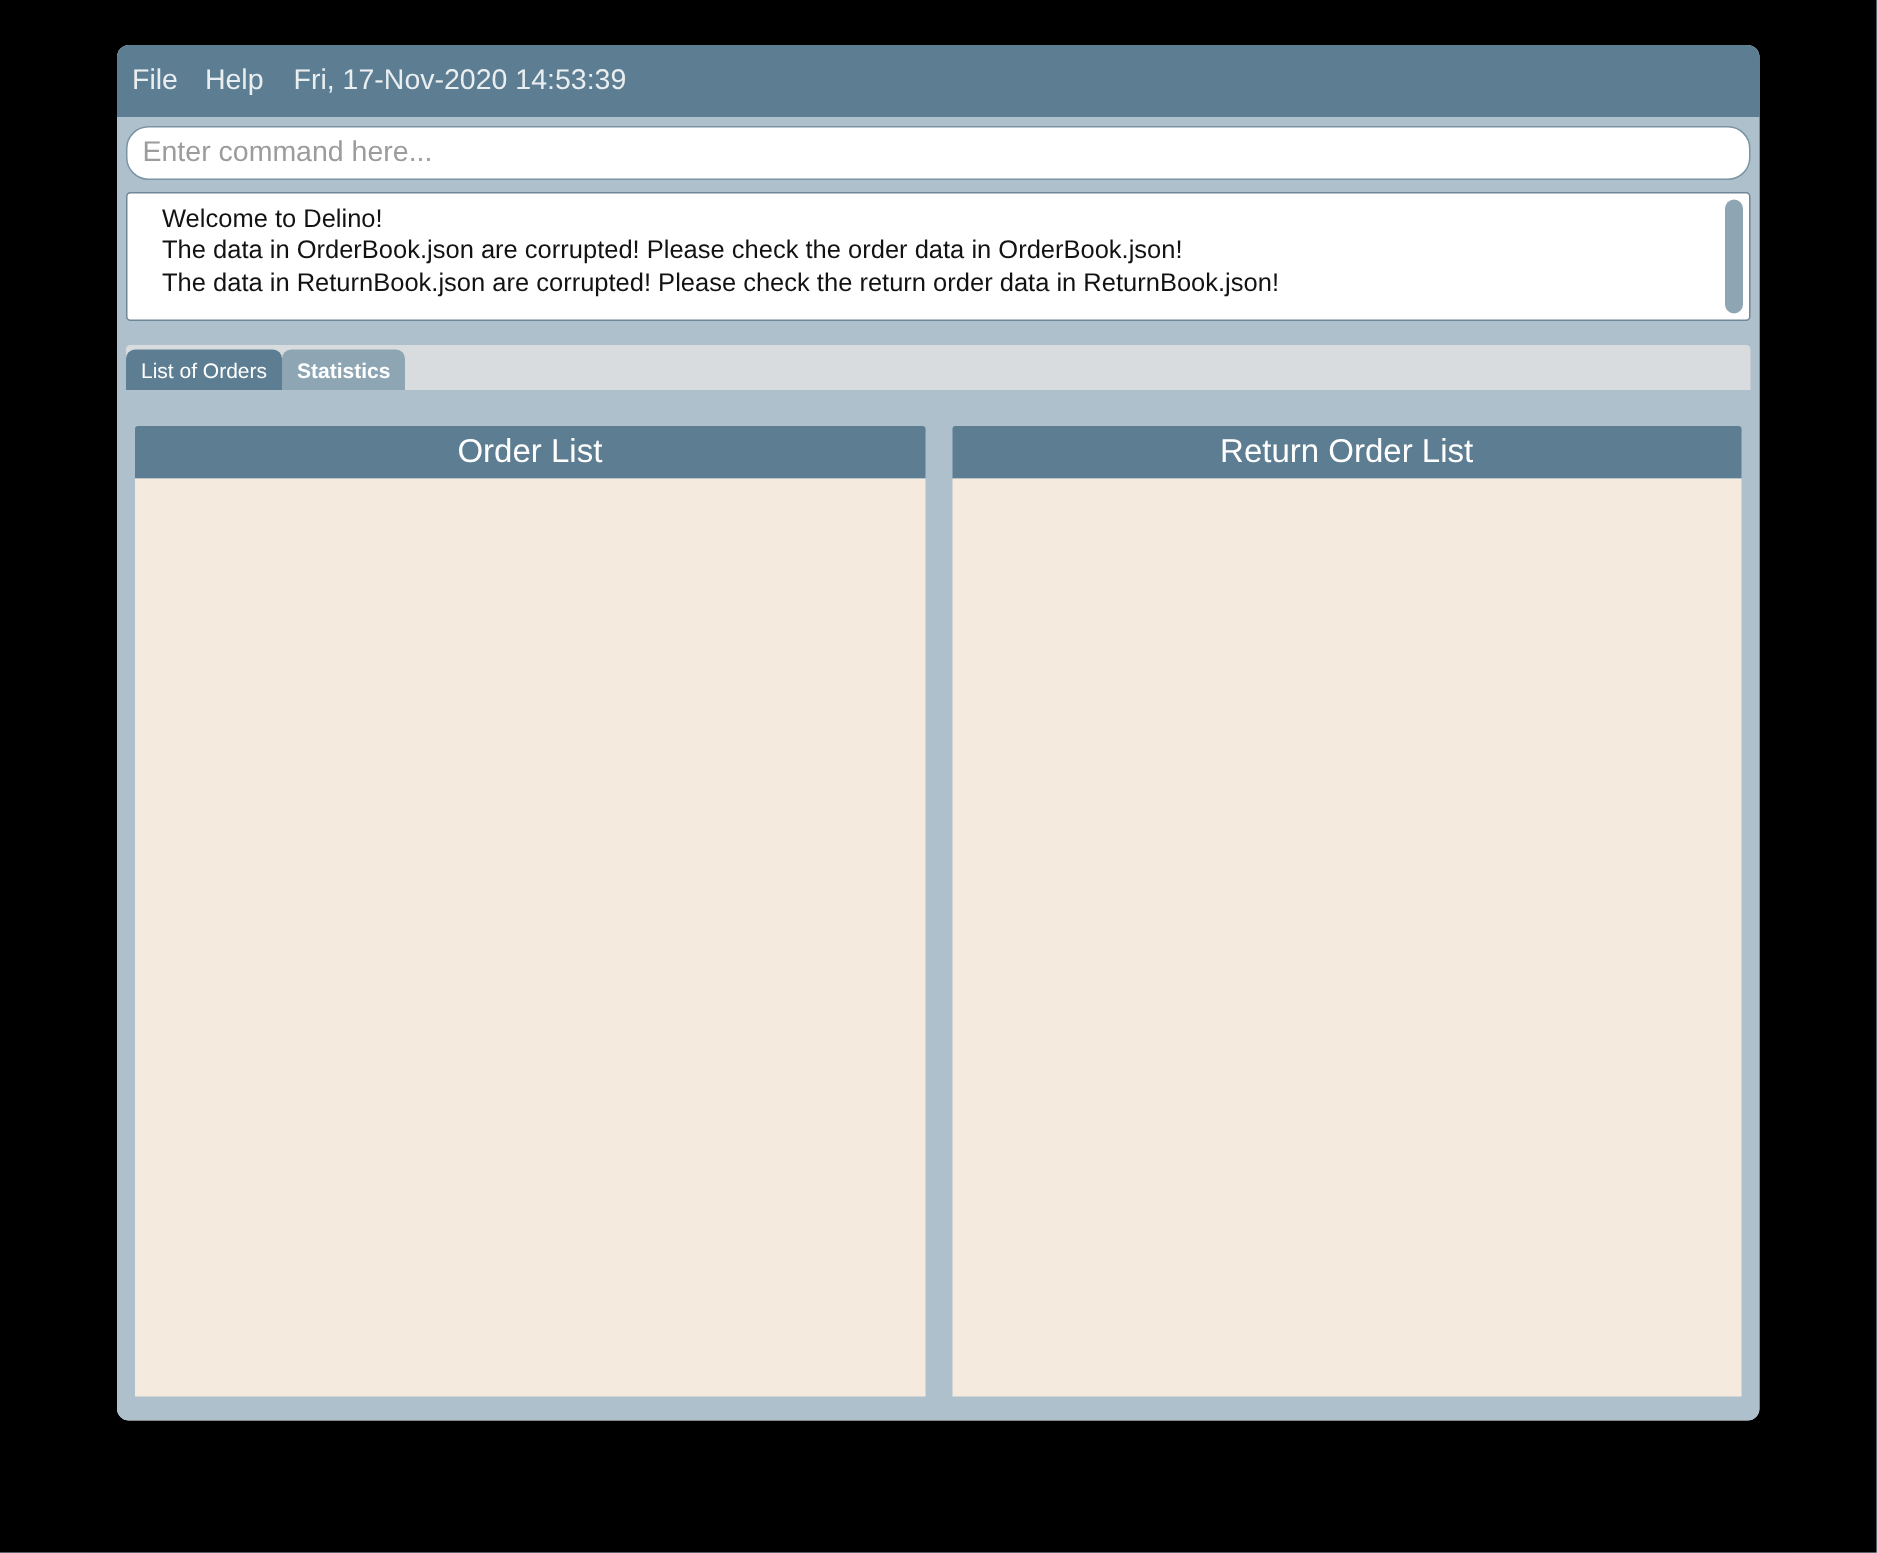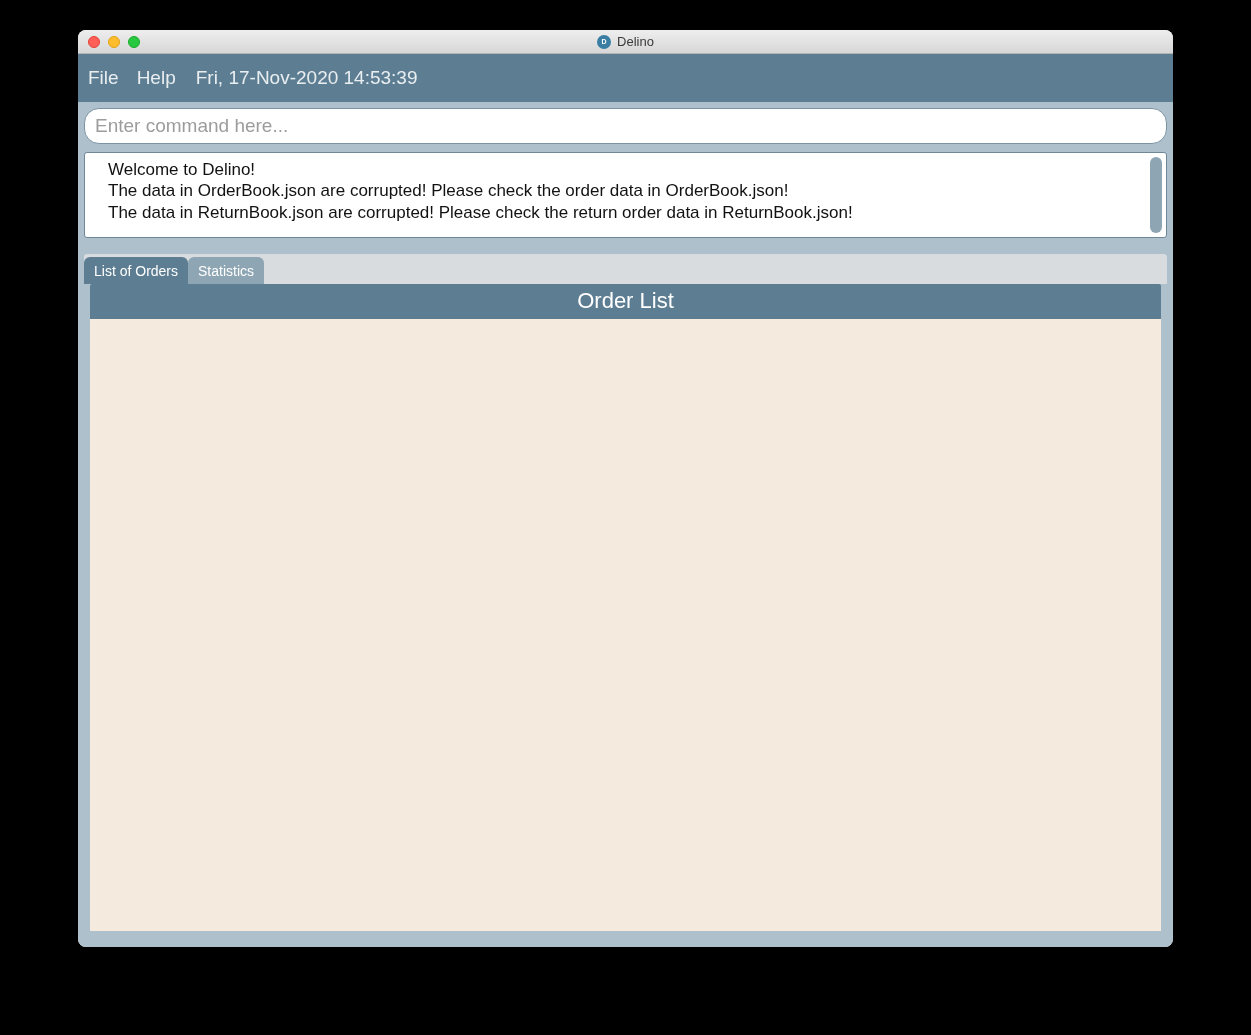--- a/index.html
+++ b/index.html
@@ -115,25 +115,25 @@
     padding-left:0;
   }
   .tab{
     font-size:14px;
     color:#fff;
     padding:6px 10px 5px 10px;
     border-radius:6px 6px 0 0;
     cursor:default;
   }
   .tab.active{ background:#5d7e92; }
-  .tab.inactive{ background:#8ea6b4; }
+  .tab.inactive{ background:#8ea6b4;font-weight:bold; }
 
   .content-area{
     background:#aec0cb;
-    padding:0 6px 10px 6px;
+    padding:24px 6px 10px 6px;
     display:flex;
     gap:18px;
   }
   .panel{
     flex:1;
     display:flex;
     flex-direction:column;
   }
   .panel-header{
     background:#5d7e92;
@@ -147,31 +147,20 @@
     background:#f4eade;
     flex:1;
     min-height:612px;
   }
 </style>
 </head>
 <body>
 
 <div class="window">
 
-  <div class="titlebar">
-    <div class="traffic-lights">
-      <span class="tl-close"></span>
-      <span class="tl-min"></span>
-      <span class="tl-max"></span>
-    </div>
-    <div class="title-center">
-      <span class="app-icon">D</span>
-      <span>Delino</span>
-    </div>
-  </div>
 
   <div class="menubar">
     <span class="menu-item">File</span>
     <span class="menu-item">Help</span>
     <span class="datetime">Fri, 17-Nov-2020 14:53:39</span>
   </div>
 
   <div class="app-body">
 
     <input class="cmd-input" type="text" placeholder="Enter command here..." style="">
@@ -186,16 +175,20 @@
     <div class="tab-strip">
       <div class="tab active">List of Orders</div>
       <div class="tab inactive">Statistics</div>
     </div>
 
     <div class="content-area">
       <div class="panel">
         <div class="panel-header">Order List</div>
         <div class="panel-body"></div>
       </div>
+      <div class="panel">
+        <div class="panel-header">Return Order List</div>
+        <div class="panel-body"></div>
+      </div>
     </div>
 
   </div>
 </div>
 
 </body></html>

